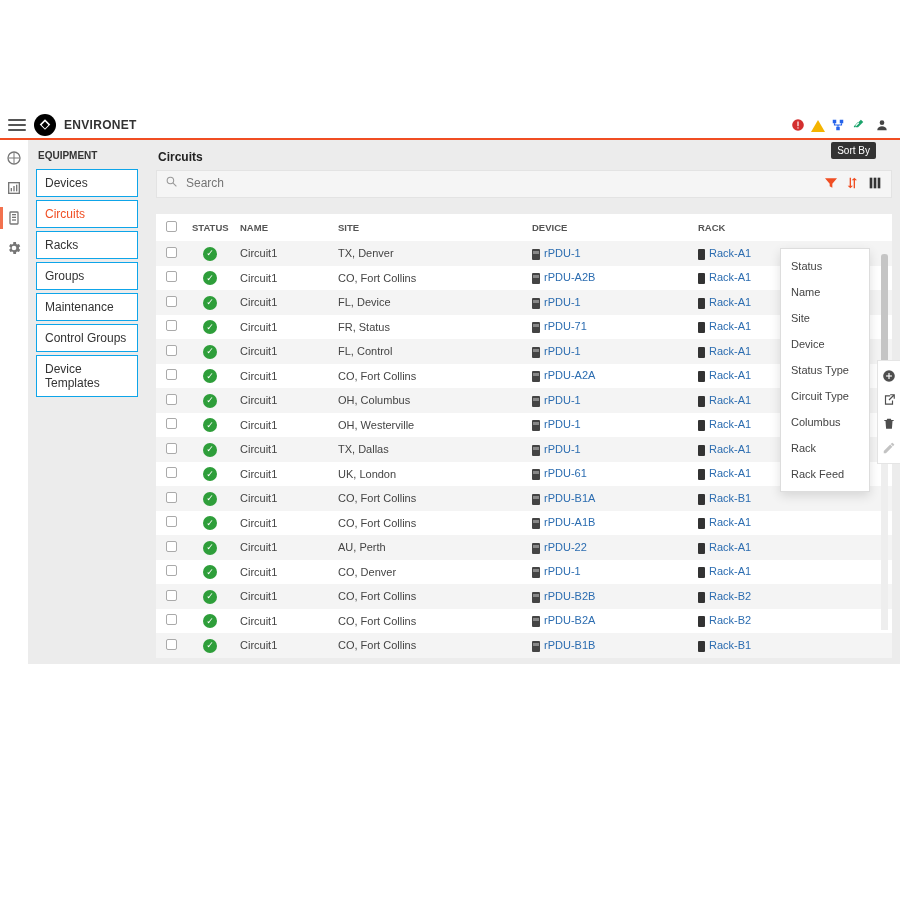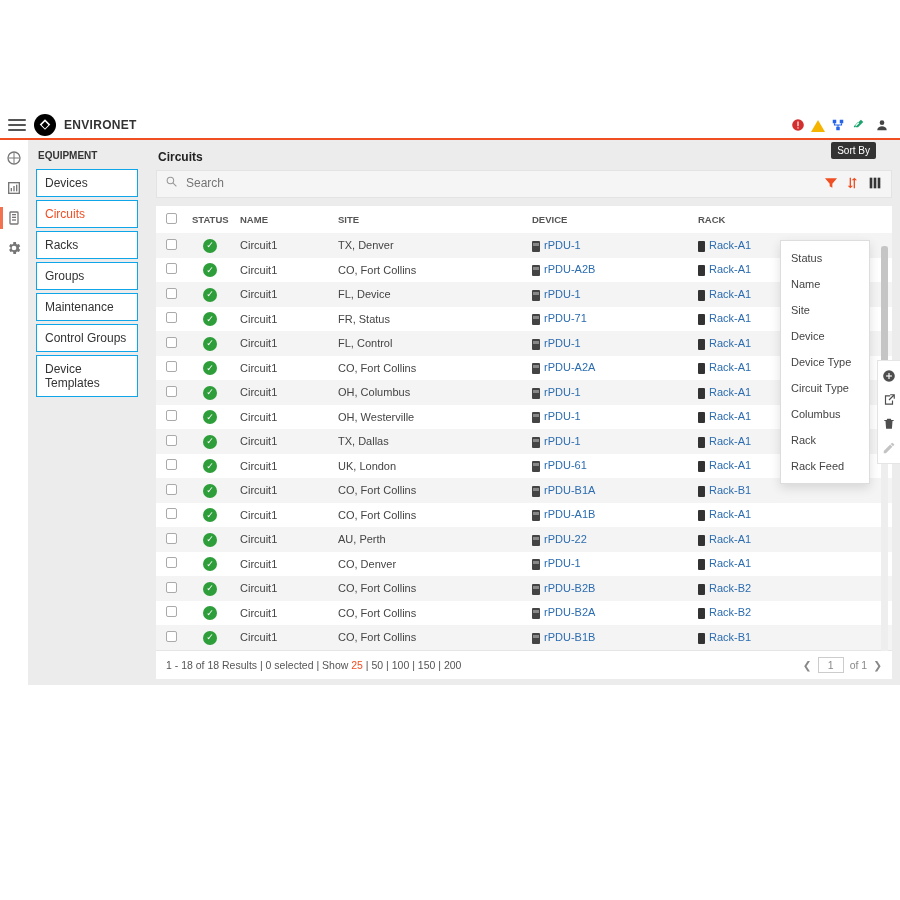--- a/index.html
+++ b/index.html
@@ -78,21 +78,21 @@
   .searchbar .mag { color:#999; margin-right:6px; }
   .searchbar input {
     flex:1; border:0; background:transparent; outline:0; font-size:12px; color:#666;
   }
   .searchbar .tool { margin-left:6px; cursor:pointer; width:16px; height:16px; display:flex; align-items:center; justify-content:center; }
   .sort-tip {
     position:absolute; right:24px; top:2px;
     background:#333; color:#fff; font-size:10px; padding:3px 6px; border-radius:2px;
   }
   
-  .tablewrap { background:#fff; margin-top:8px; position:relative; }
+  .tablewrap { background:#fff; margin-top:16px; position:relative; }
   table { width:100%; border-collapse:collapse; table-layout:fixed; }
   th { text-align:left; font-size:9.5px; font-weight:700; color:#555; padding:7px 6px; text-transform:uppercase; }
   th.check, td.check { width:28px; text-align:center; }
   th.status, td.status { width:48px; text-align:center; }
   col.c-check  { width:30px; }
   col.c-status { width:48px; }
   col.c-name   { width:98px; }
   col.c-site   { width:194px; }
   col.c-device { width:166px; }
   col.c-rack   { width:auto; }
@@ -423,41 +423,31 @@
               <td><span class="rack-ico"></span><a class="link" href="#">Rack-B1</a></td>
             </tr>
           </tbody>
       </table>
 
       <div class="sort-menu" id="sort-menu">
           <div>Status</div>
           <div>Name</div>
           <div>Site</div>
           <div>Device</div>
-          <div>Device Type</div>
+          <div>Status Type</div>
           <div>Circuit Type</div>
           <div>Columbus</div>
           <div>Rack</div>
           <div>Rack Feed</div>
         </div>
 
       <div class="scroll-track">
         <div class="scroll-thumb"></div>
       </div>
 
-      <div class="tfoot">
-        <span id="footer-left">1 - 18 of 18 Results | 0 selected | Show <span class="sel">25</span> | 50 | 100 | 150 | 200</span>
-        <div class="spacer"></div>
-        <div class="pager">
-          <span>❮</span>
-          <span class="pgbox">1</span>
-          <span>of 1</span>
-          <span>❯</span>
-        </div>
-      </div>
     </div>
 
     <div class="action-rail">
       <div class="ar">
         <svg viewBox="0 0 24 24" fill="#222">
             <circle cx="12" cy="12" r="10"></circle>
             <path d="M11 7h2v10h-2z" fill="#fff"></path>
             <path d="M7 11h10v2H7z" fill="#fff"></path>
           </svg>
       </div>

